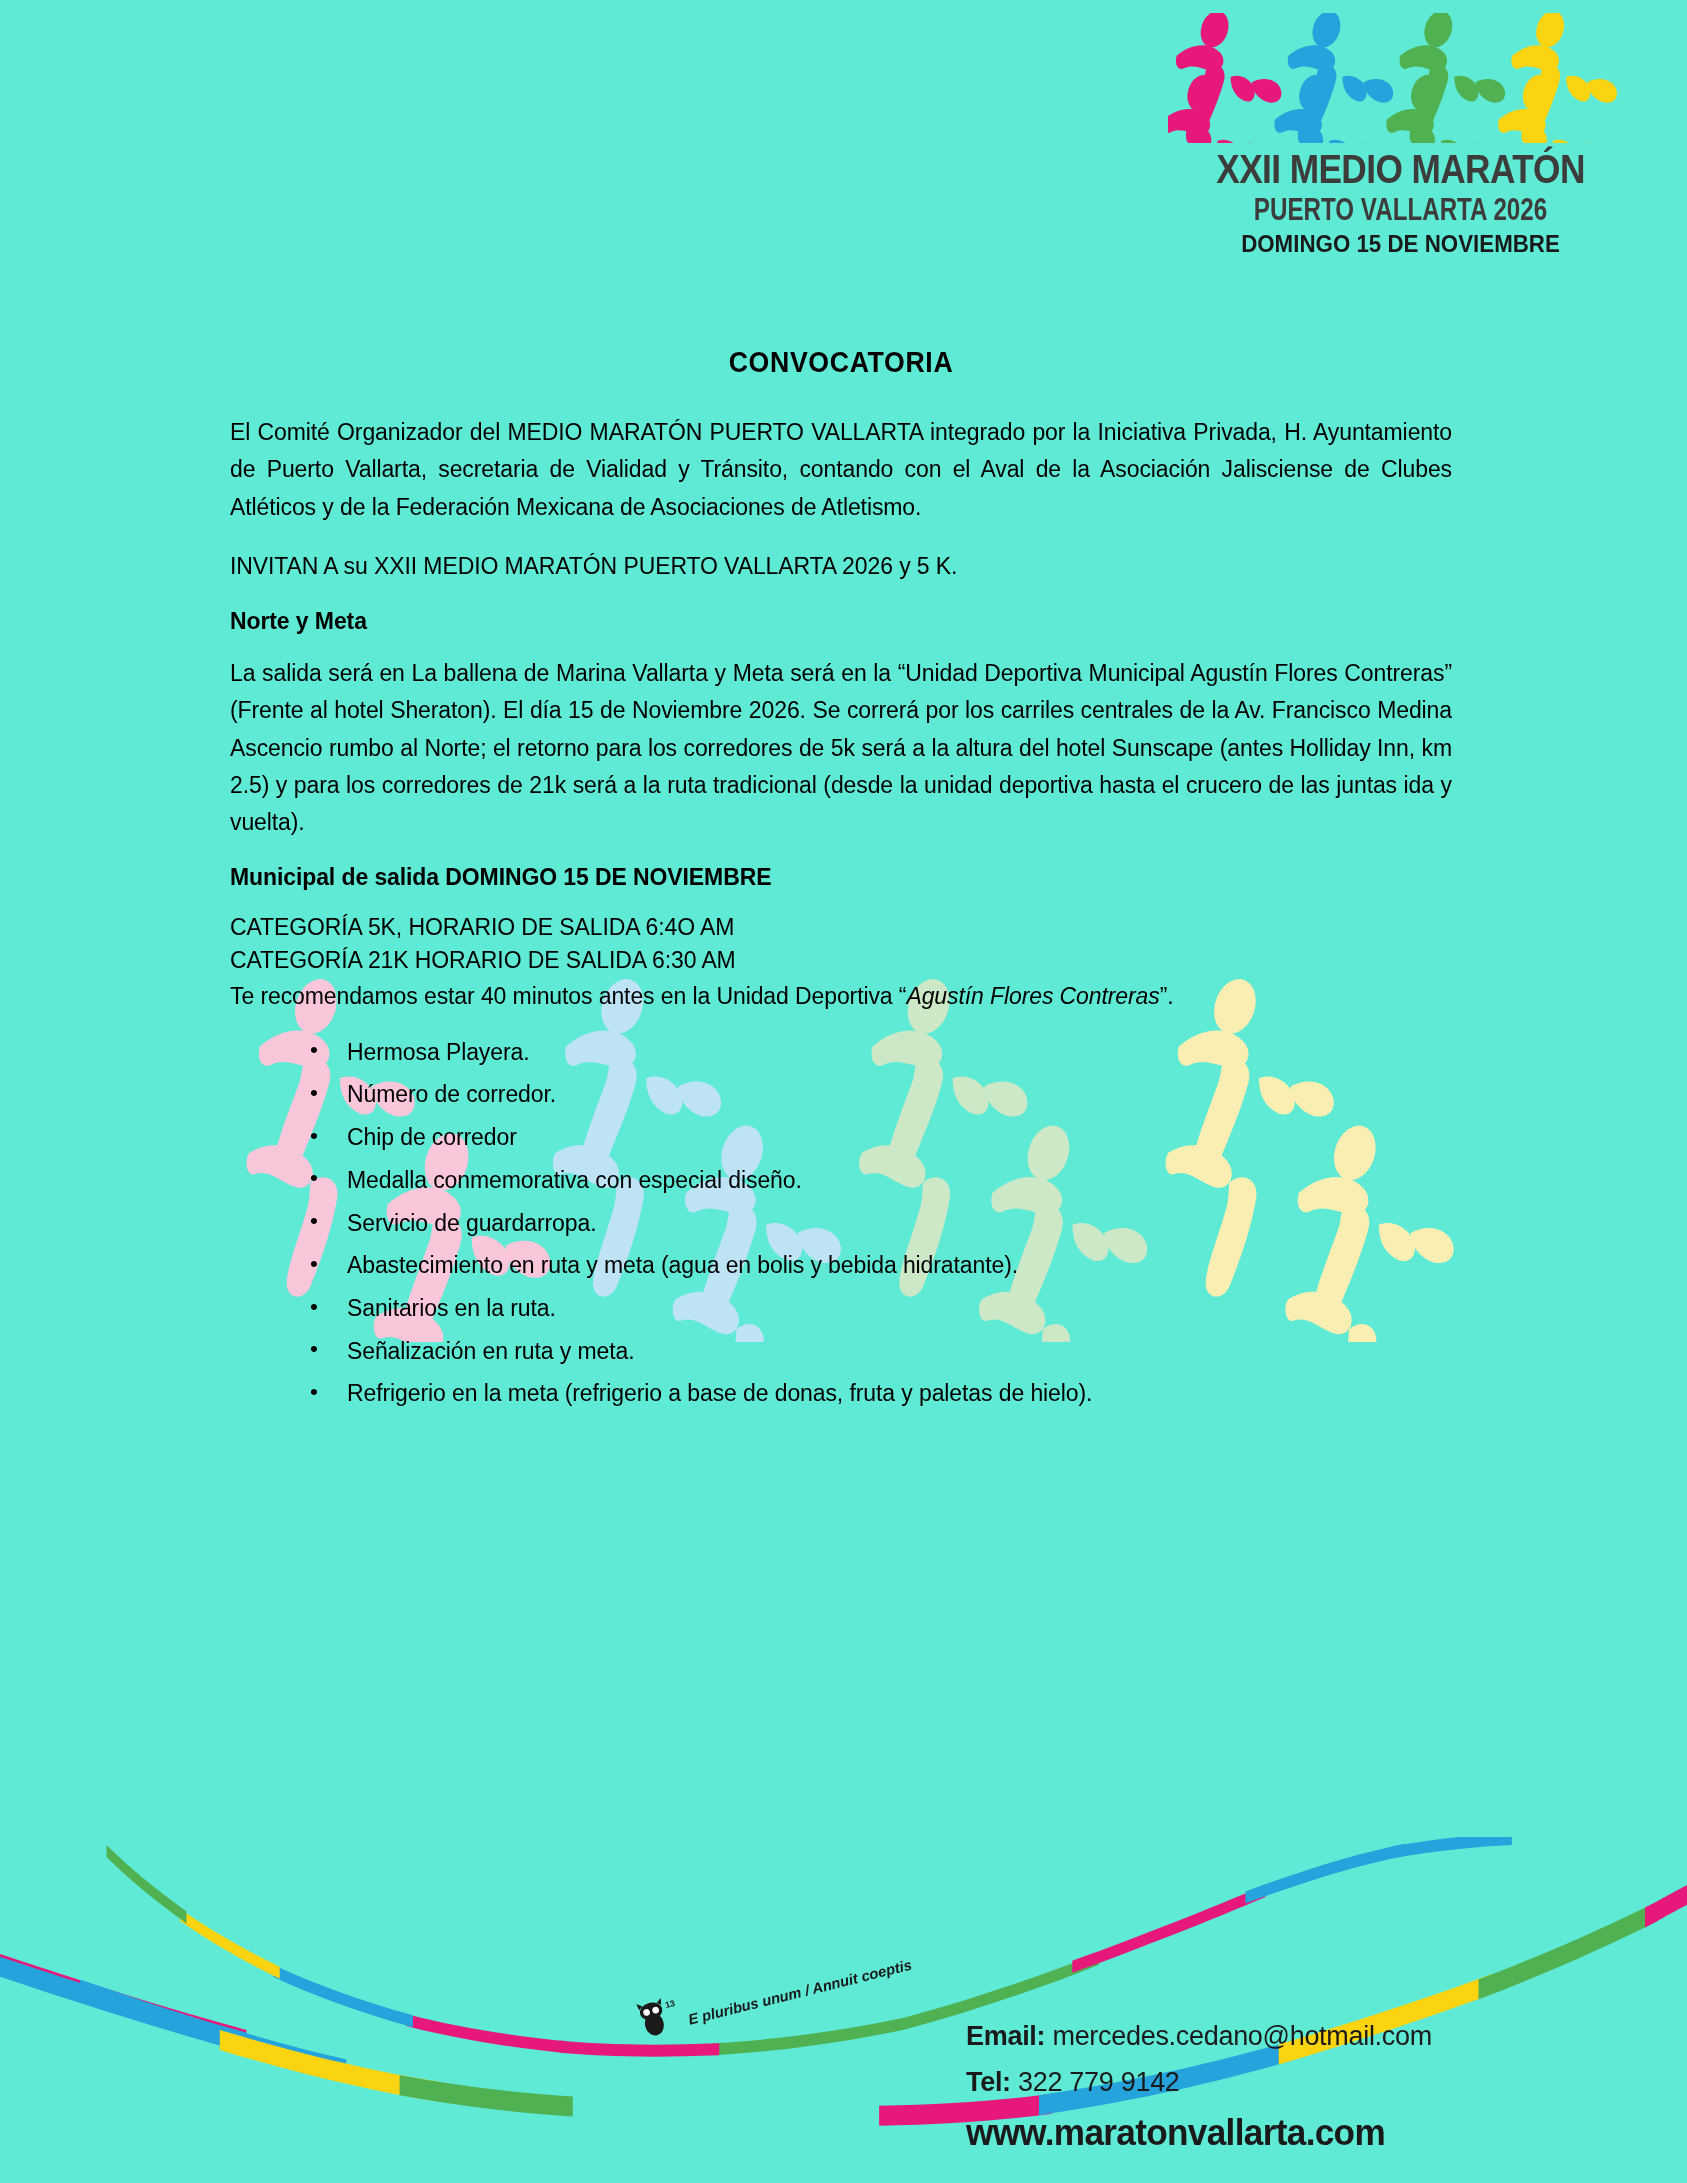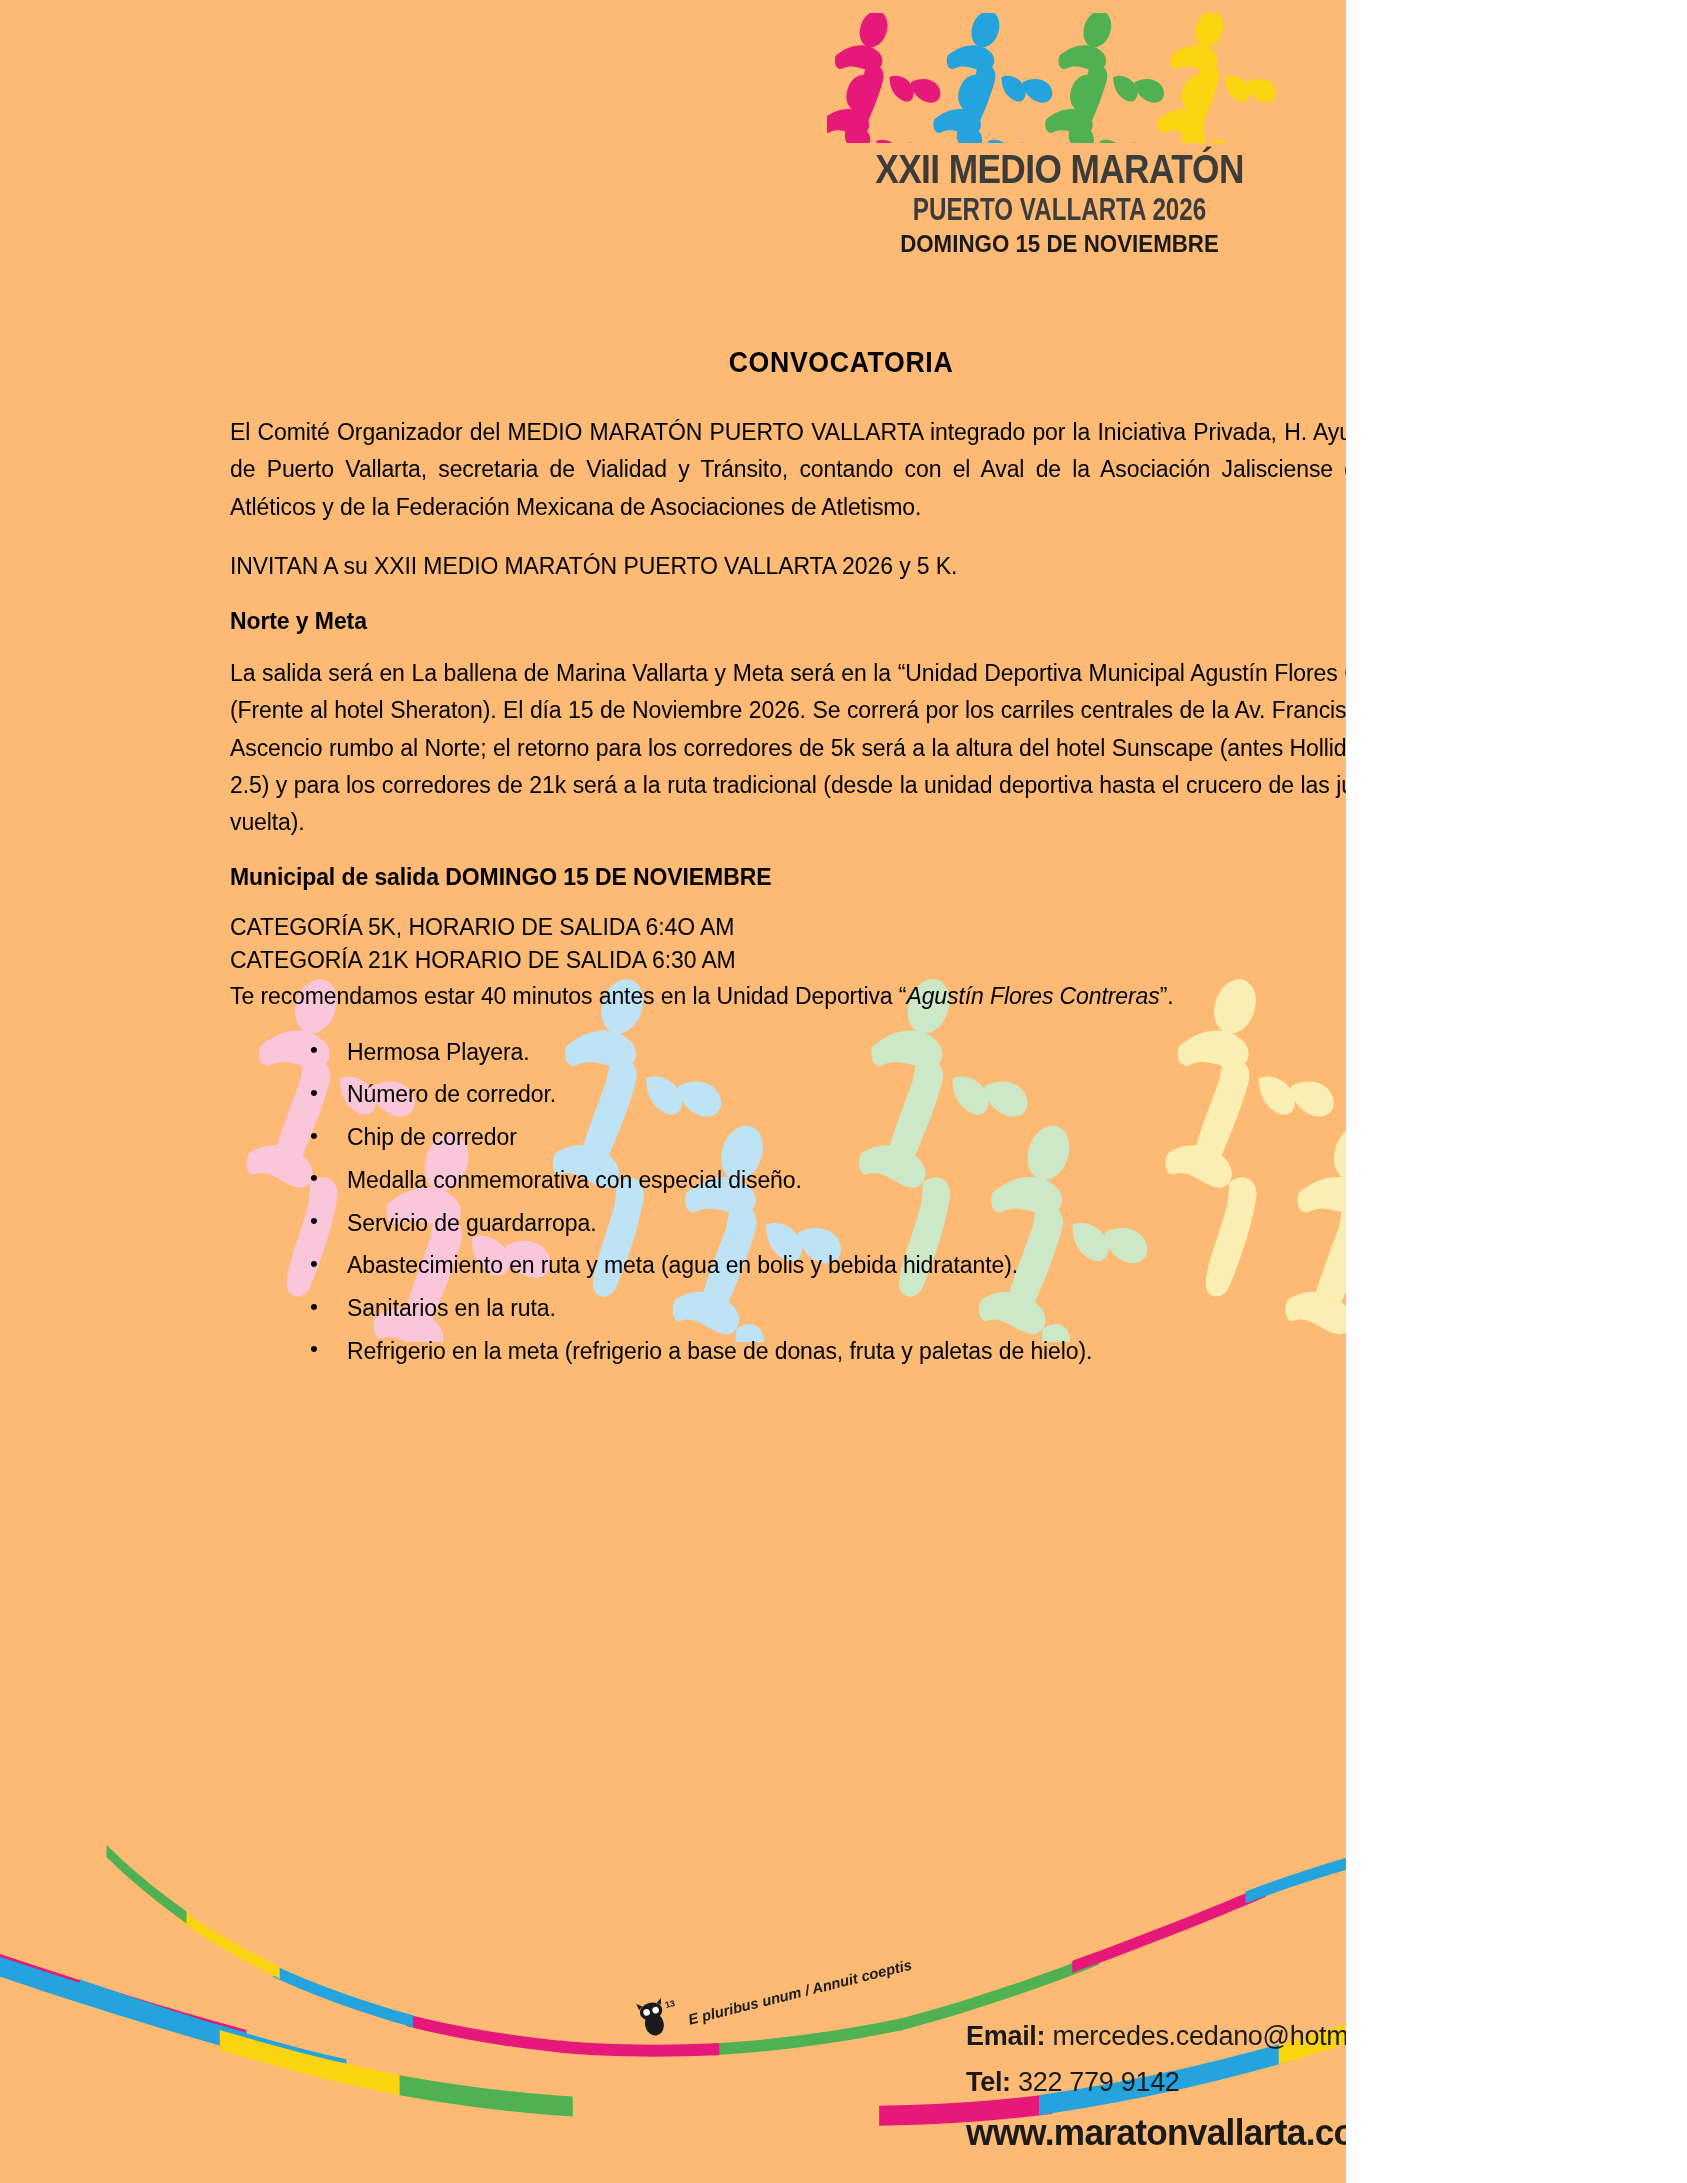--- a/index.html
+++ b/index.html
@@ -5,23 +5,23 @@
   html, body {
     margin: 0;
     padding: 0;
     background: #ffffff;
   }
   body {
     font-family: "Liberation Sans", sans-serif;
   }
   .page {
     position: relative;
-    width: 1346px;
+    width: 1687px;
     height: 2183px;
-    background: #fdba74;
+    background: #5eead4;
     overflow: hidden;
   }
 
   
   .watermark {
     position: absolute;
     left: 220px;
     top: 969px;
     width: 1252px;
     height: 373px;
@@ -318,20 +318,21 @@
 
 
     <ul class="rights">
       <li>Hermosa Playera.</li>
       <li>Número de corredor.</li>
       <li>Chip de corredor</li>
       <li>Medalla conmemorativa con especial diseño.</li>
       <li>Servicio de guardarropa.</li>
       <li>Abastecimiento en ruta y meta (agua en bolis y bebida hidratante).</li>
       <li>Sanitarios en la ruta.</li>
+      <li>Señalización en ruta y meta.</li>
       <li>Refrigerio en la meta (refrigerio a base de donas, fruta y paletas de hielo).</li>
     </ul>
   </div>
 
   <div class="footer-art">
     <svg viewBox="0 0 2533 520" xmlns="http://www.w3.org/2000/svg" preserveAspectRatio="none" aria-hidden="true">
 
       <g>
         <path d="M0 176 C120 216 250 258 370 290 L370 320 C250 288 120 246 0 206 Z" fill="#E6197B"></path>
         <path d="M0 206 C120 246 250 288 370 320 L370 350 C250 318 120 276 0 236 Z" fill="#24A3DC" transform="translate(0,-26)"></path>

